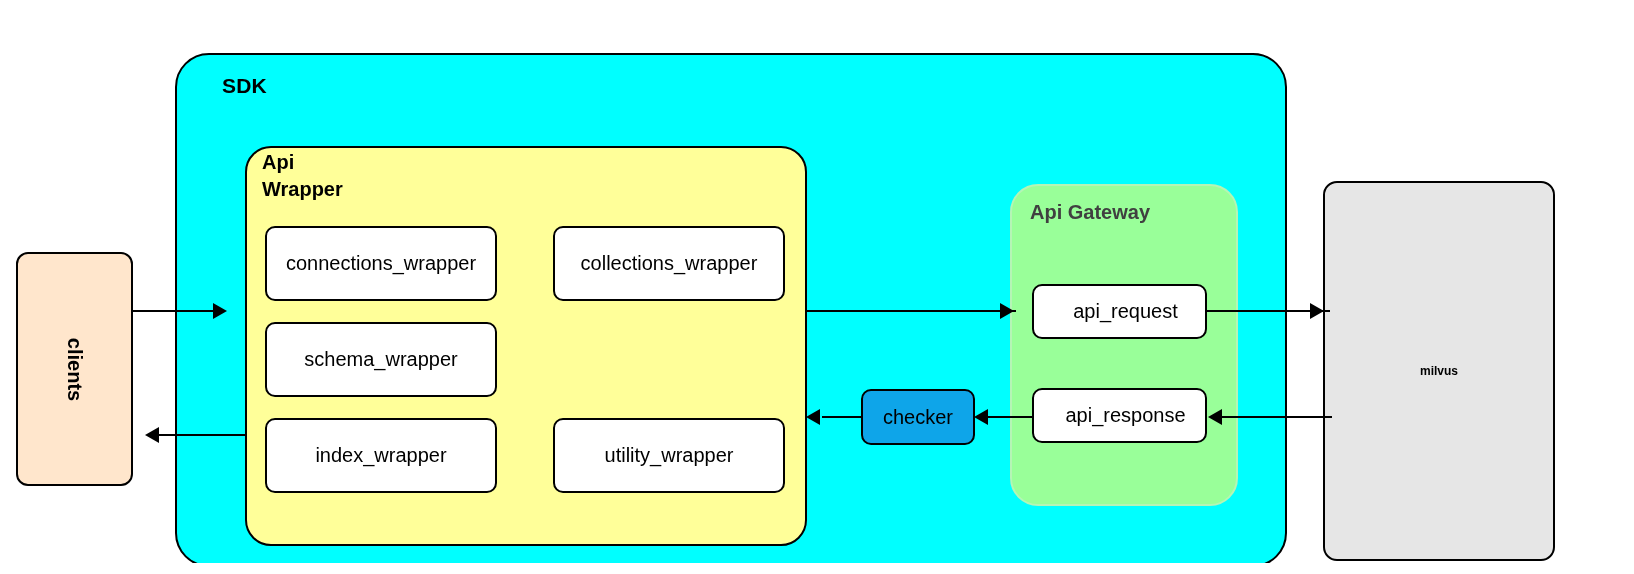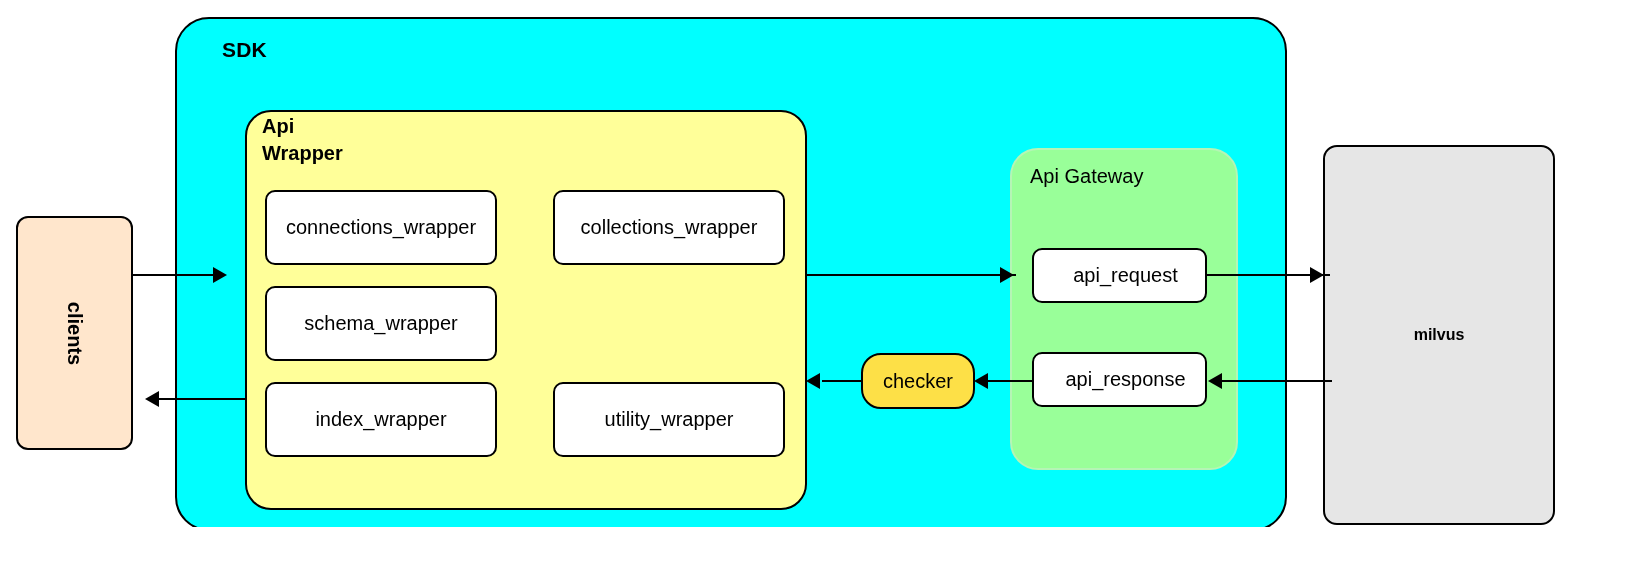--- a/index.html
+++ b/index.html
@@ -9,20 +9,21 @@
   }
   body {
     font-family: "Liberation Sans", sans-serif;
   }
   #canvas {
     position: relative;
     width: 1634px;
     height: 527px;
     background: #ffffff;
     overflow: hidden;
+    margin-top: 36px;
   }
 
   
   .sdk-box {
     left: 175px;
     top: 17px;
     width: 1112px;
     height: 514px;
     background: #00ffff;
     border: 2px solid #000000;
@@ -75,23 +76,23 @@
     background: #99ff99;
     border: 2px solid #b5f5b5;
     border-radius: 28px;
     box-sizing: border-box;
   }
   .gateway-label {
     position: absolute;
     left: 1030px;
     top: 163px;
     font-size: 20px;
-    font-weight: normal;
+    font-weight: bold;
     line-height: 27px;
-    color: #000000;
+    color: #404040;
     width: 130px;
     text-align: left;
   }
 
   
   .card {
     position: absolute;
     box-sizing: border-box;
     background: #ffffff;
     border: 2px solid #000000;
@@ -119,23 +120,23 @@
   
   .checker-box {
     left: 861px;
     top: 353px;
     width: 114px;
     height: 56px;
   }
   .checker-box, .clients-box, .milvus-box {
     position: absolute;
     box-sizing: border-box;
-    background: #fde047;
-    border: 2px solid #000000;
-    border-radius: 20px;
+    background: #0ea5e9;
+    border: 2px solid #000000;
+    border-radius: 10px;
     display: flex;
     align-items: center;
     justify-content: center;
     font-size: 20px;
     color: #000000;
     white-space: nowrap;
   }
 
   
   .clients-box {
@@ -156,21 +157,21 @@
   
   .milvus-box {
     left: 1323px;
     top: 145px;
     width: 232px;
     height: 380px;
     background: #e6e6e6;
     border-radius: 14px;
   }
   .milvus-label {
-    font-size: 16px;
+    font-size: 12px;
     font-weight: bold;
   }
 
   
   .conn {
     position: absolute;
     background: #000000;
     height: 2px;
   }
   .arrow-head {

